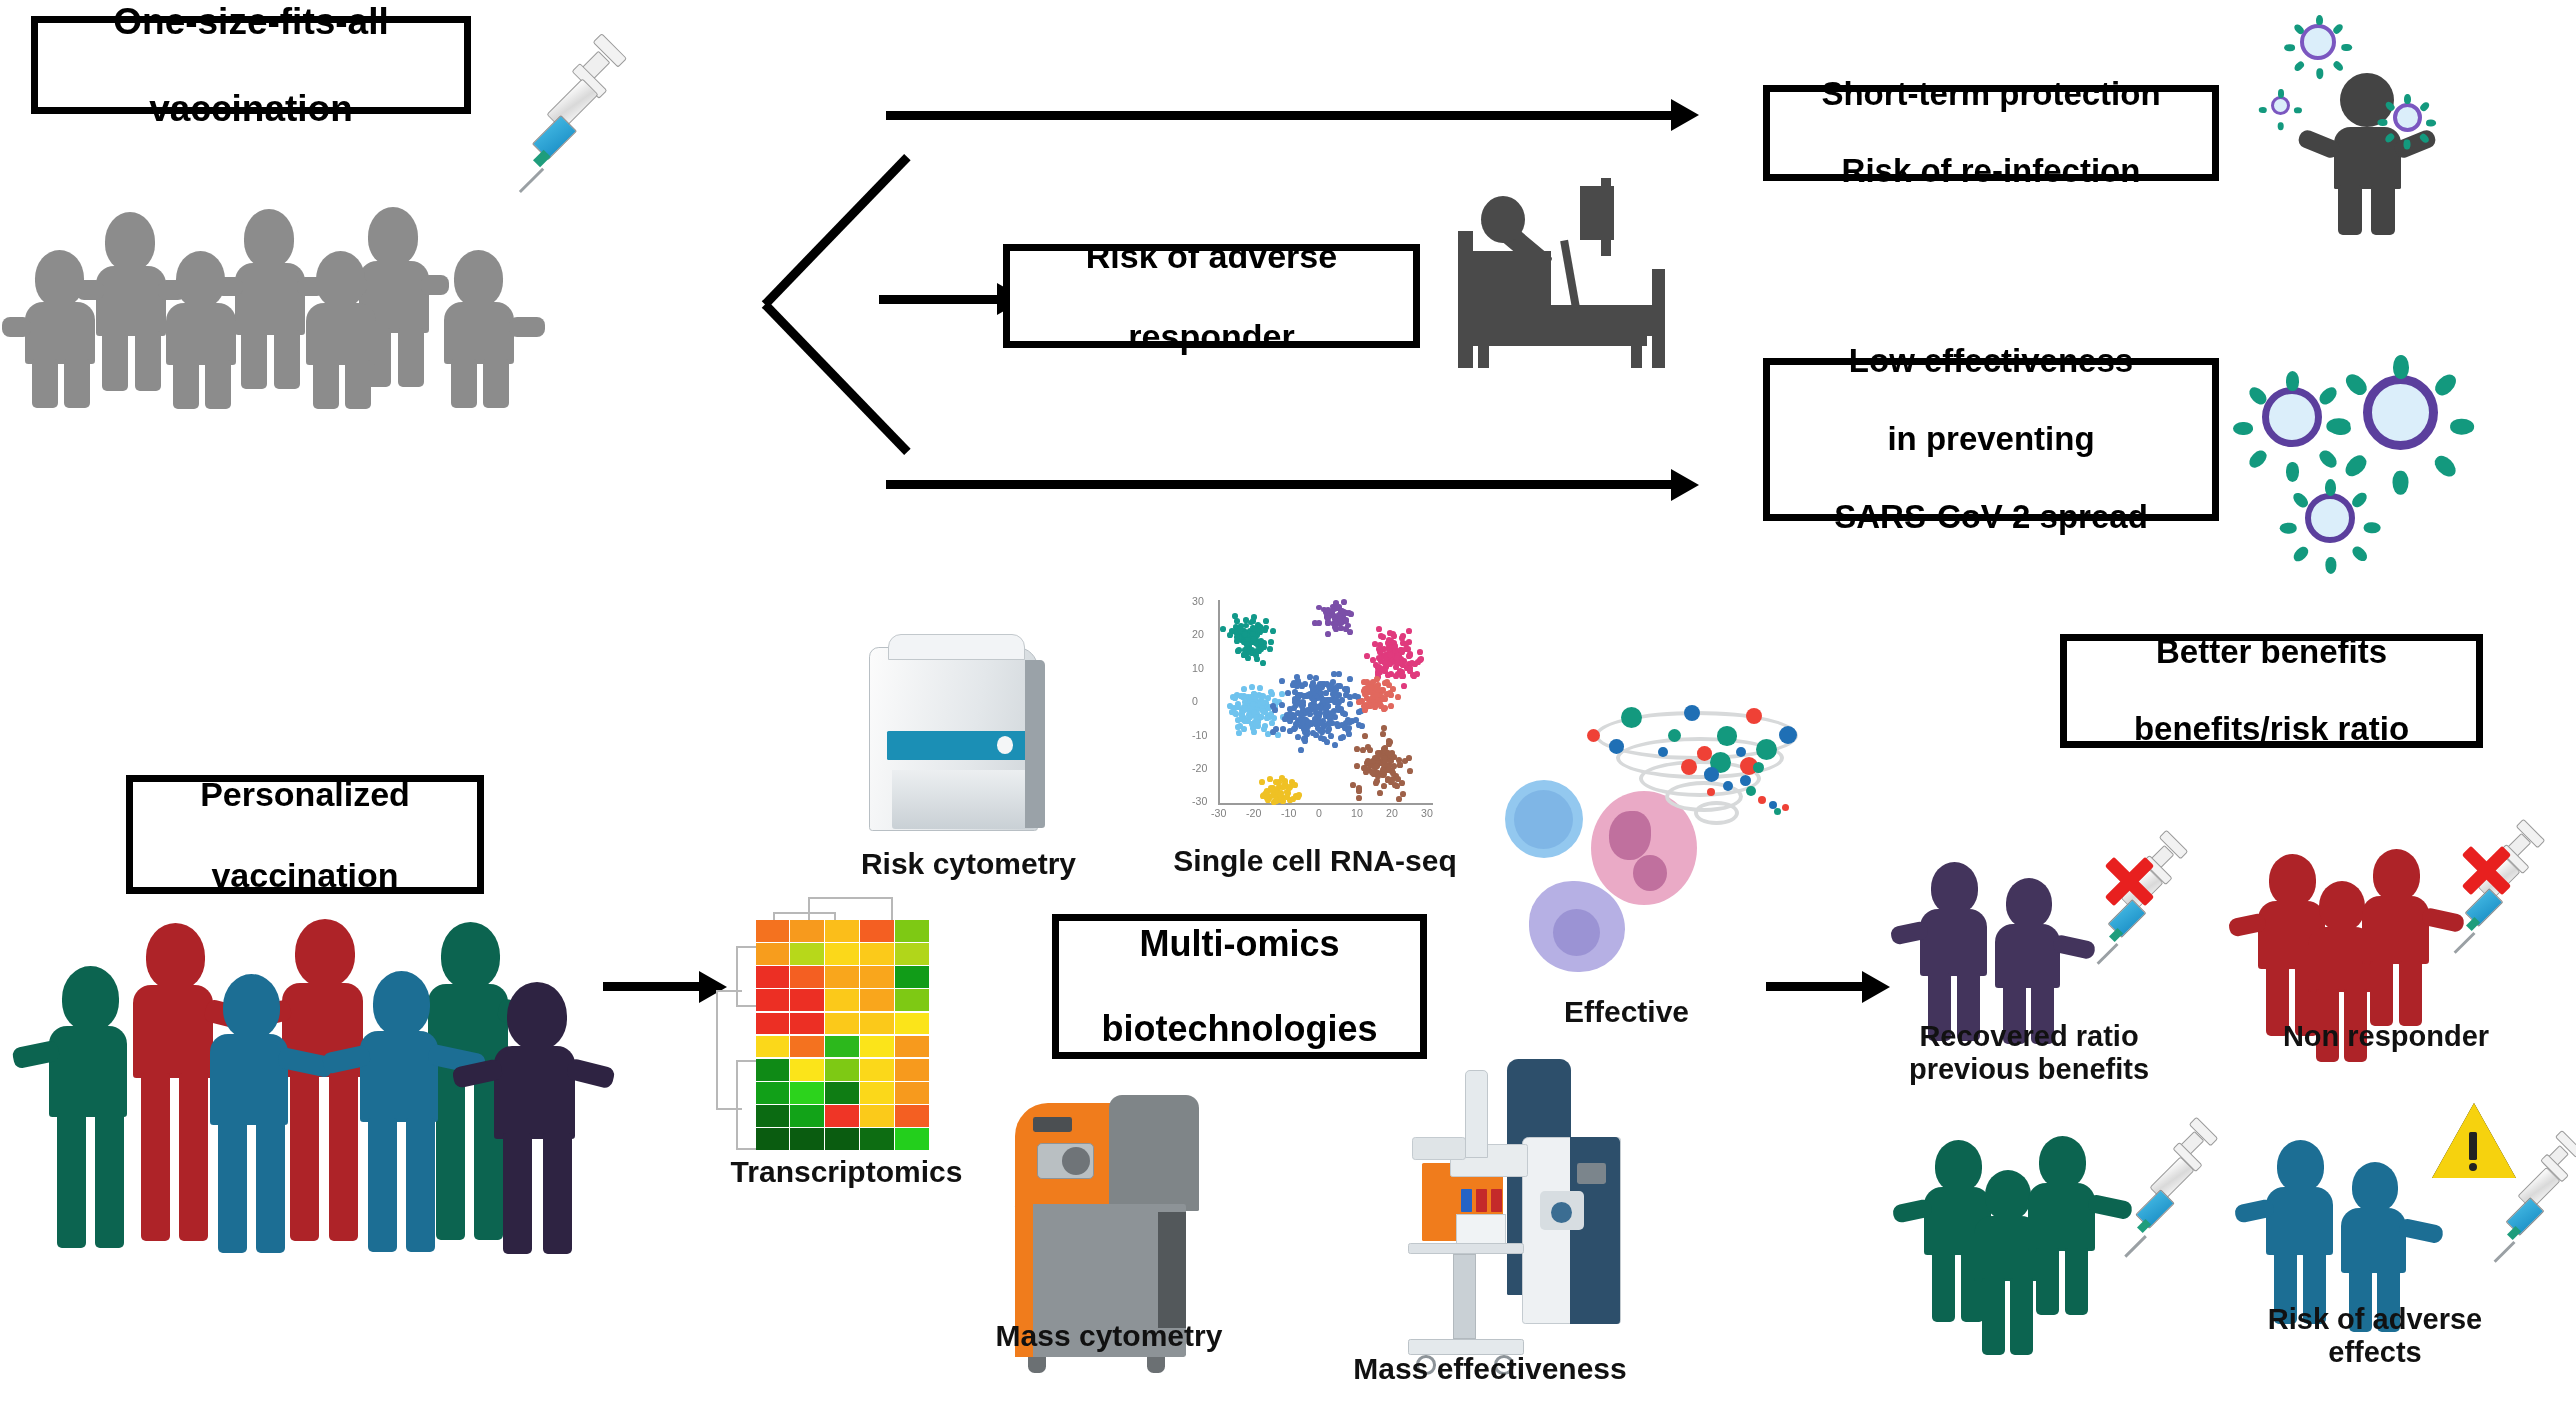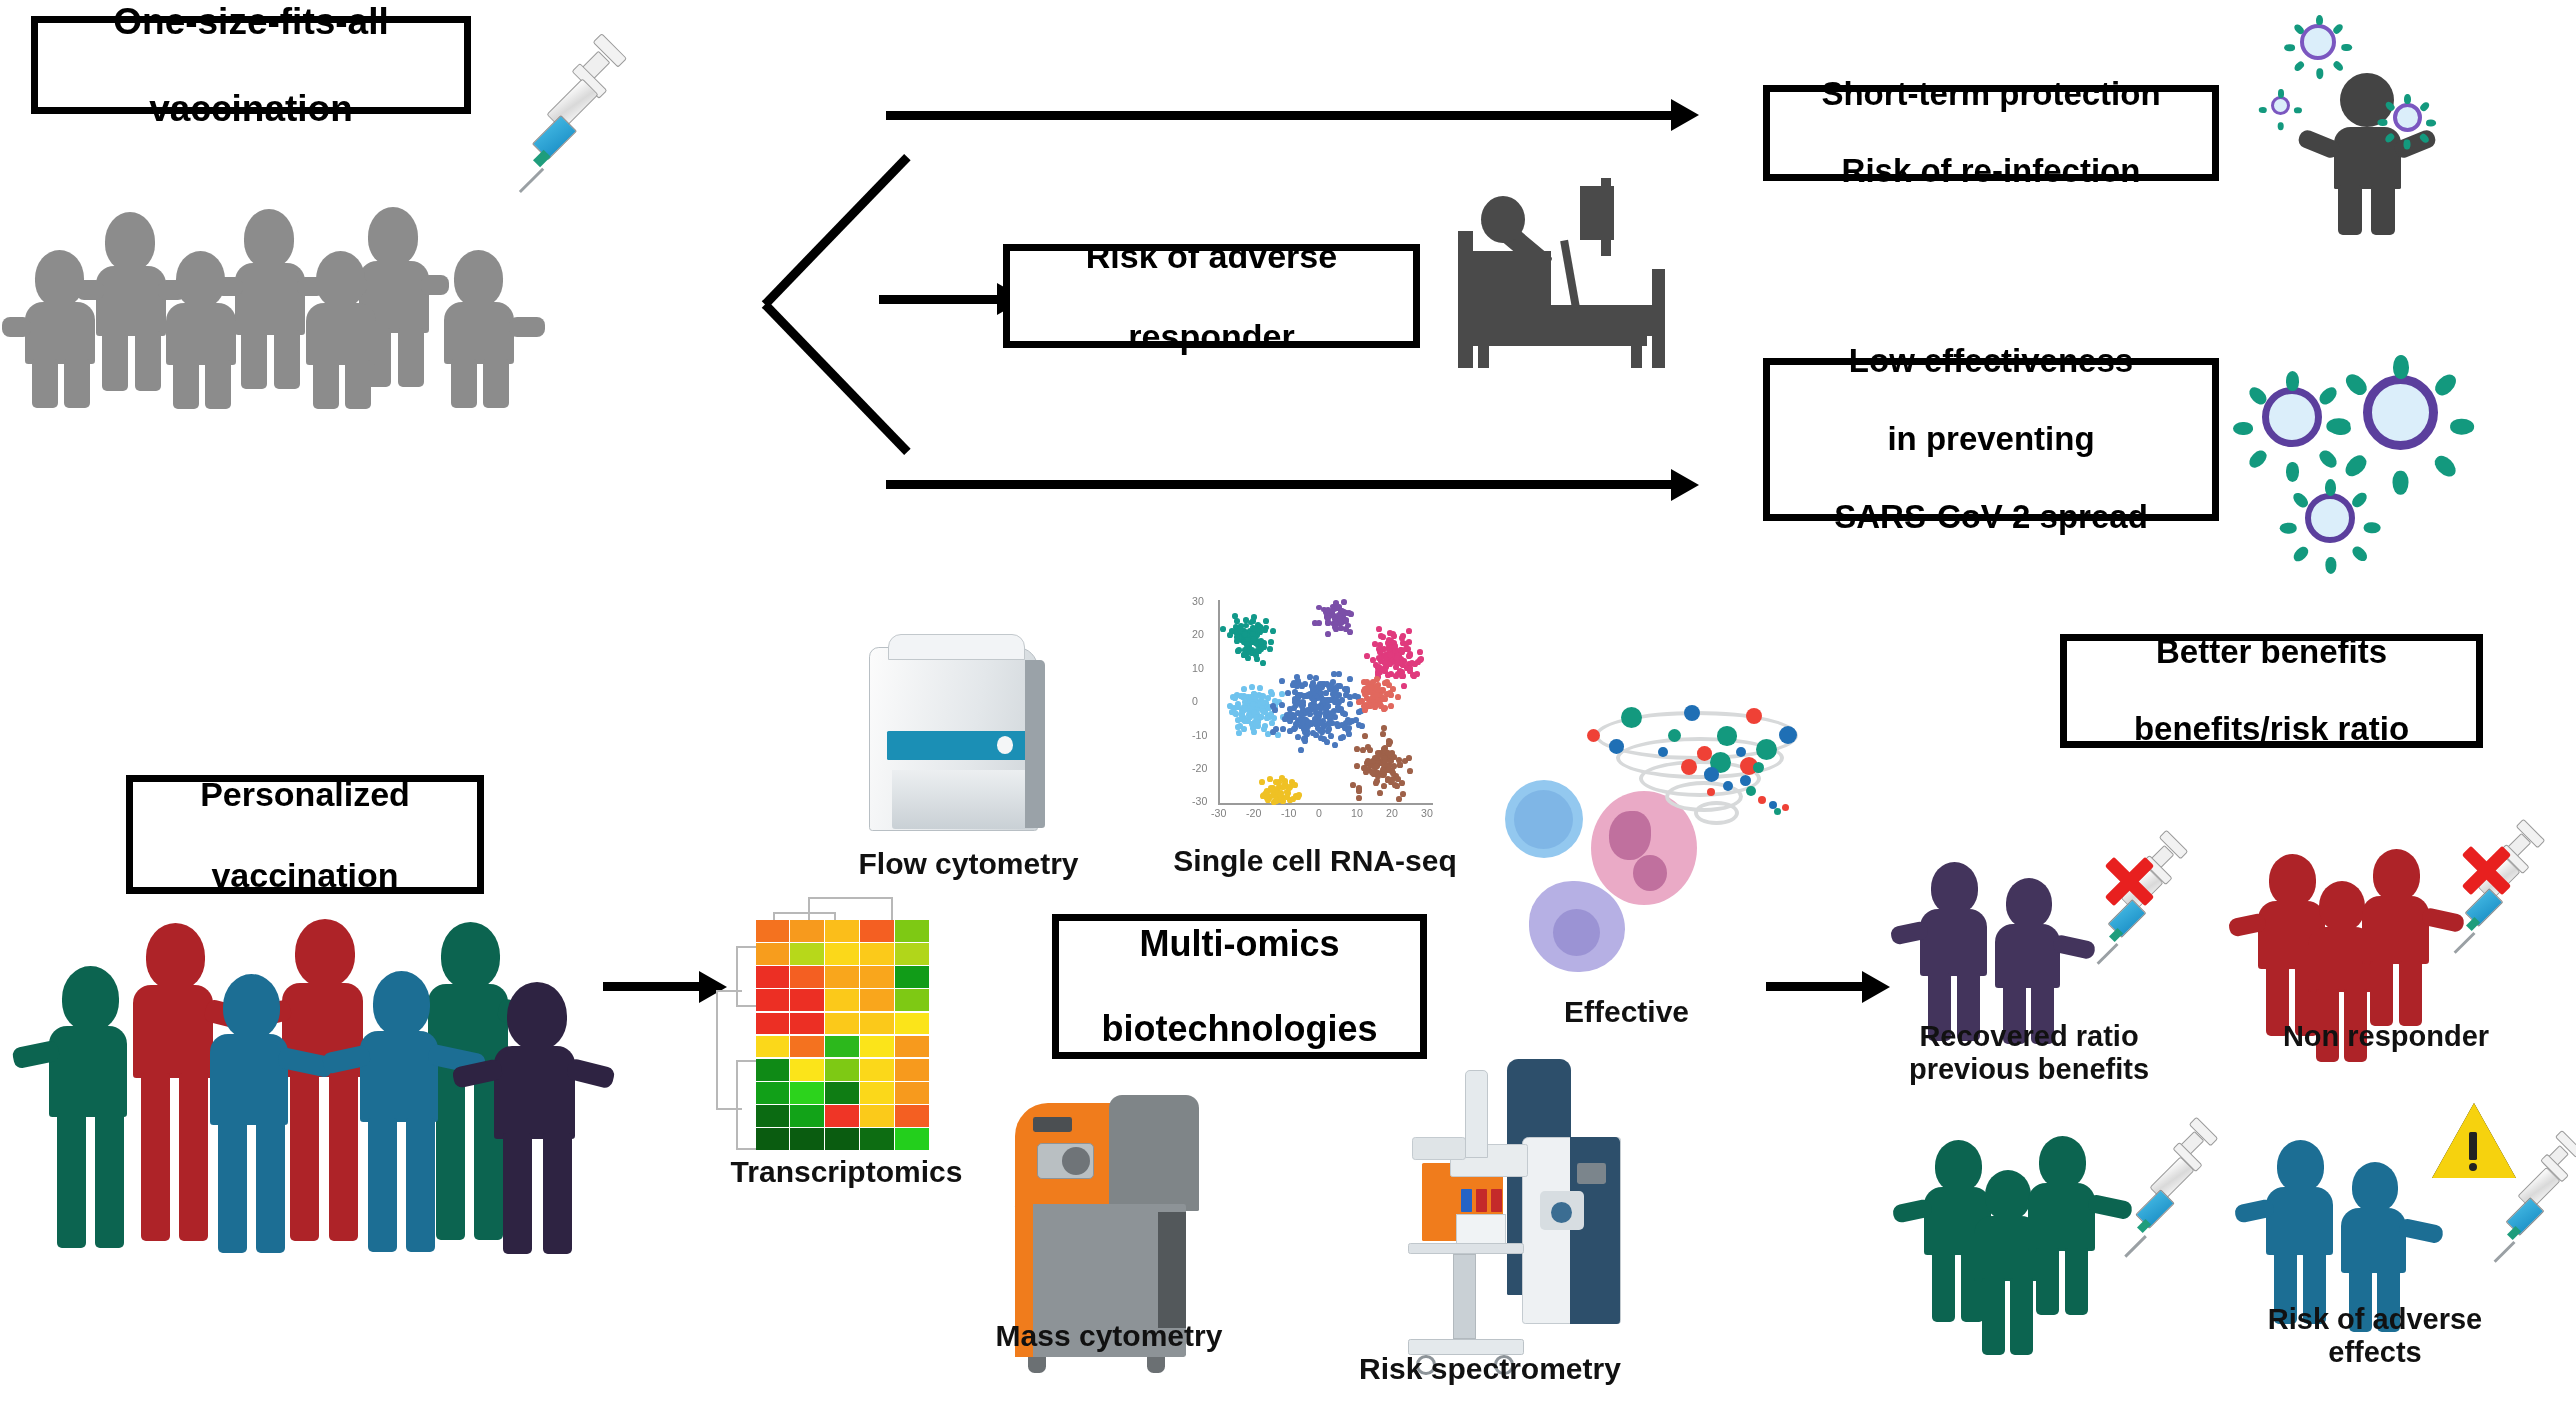--- a/index.html
+++ b/index.html
@@ -362,21 +362,21 @@
   </div>
 
   <div class="instr" style="left:859px;top:627px;width:212px;height:212px;">
     <div class="pc" style="left:9.8px;top:19.5px;width:169px;height:184px;background:linear-gradient(100deg,#fcfcfc,#e3e7ea 60%,#cfd5d9);border:1.6px solid #b8bfc4;border-radius:9.8px 21px 3.3px 3.3px;"></div>
     <div class="pc" style="left:29px;top:6.5px;width:137px;height:26px;background:#f2f4f6;border:1.6px solid #c2c8cc;border-radius:13px 13px 0 0;"></div>
     <div class="pc" style="left:28px;top:104px;width:145px;height:29px;background:#1b8fb5;border-radius:1.6px;"></div>
     <div class="pc" style="left:138px;top:109px;width:16.3px;height:18px;background:#f4f6f7;border-radius:50%;"></div>
     <div class="pc" style="left:33px;top:143px;width:143px;height:59px;background:linear-gradient(180deg,#eceff1,#c9d0d5);border-radius:0 0 3.3px 3.3px;"></div>
     <div class="pc" style="left:166px;top:33px;width:19.5px;height:168px;background:#9aa2a8;border-radius:0 4.9px 3.3px 0;"></div>
   </div>
-  <div class="cap" style="left:814px;top:847px;width:309px;font-size:30px;">Flow cytometry</div>
+  <div class="cap" style="left:814px;top:847px;width:309px;font-size:30px;">Risk cytometry</div>
 
   <div class="tsne" style="left:1179px;top:595px;width:269px;height:236px;">
     <div class="axis" style="left:39px;top:4.9px;width:1.6px;height:205px;"></div>
     <div class="axis" style="left:39px;top:208px;width:215px;height:1.6px;"></div>
     <div id="tsne-points" style="position:absolute;left:0;top:0;width:269px;height:236px;">
         <div class="dotpt" style="left: 78px; top: 34px; background: rgb(17, 153, 138);"></div>
         <div class="dotpt" style="left: 78px; top: 44px; background: rgb(17, 153, 138);"></div>
         <div class="dotpt" style="left: 80px; top: 46px; background: rgb(17, 153, 138);"></div>
         <div class="dotpt" style="left: 75px; top: 43px; background: rgb(17, 153, 138);"></div>
         <div class="dotpt" style="left: 56px; top: 33px; background: rgb(17, 153, 138);"></div>
@@ -1381,21 +1381,21 @@
     <div class="pc" style="left:99px;top:130px;width:11.4px;height:23px;background:#2563c6;border-radius:0.8px;"></div>
     <div class="pc" style="left:114px;top:130px;width:11.4px;height:23px;background:#c42a2a;border-radius:0.8px;"></div>
     <div class="pc" style="left:129px;top:130px;width:11.4px;height:23px;background:#c42a2a;border-radius:0.8px;"></div>
     <div class="pc" style="left:94px;top:155px;width:50px;height:34px;background:#f0f3f5;border:1.6px solid #c4cbd0;"></div>
     <div class="pc" style="left:46px;top:184px;width:116px;height:11.4px;background:#dde2e6;border:1.6px solid #c0c7cc;border-radius:2.4px;"></div>
     <div class="pc" style="left:91px;top:195px;width:23px;height:85px;background:#c9d0d5;border:1.6px solid #b2b9be;"></div>
     <div class="pc" style="left:46px;top:280px;width:116px;height:16.3px;background:#e4e9ec;border:1.6px solid #bcc3c8;border-radius:2.4px;"></div>
     <div class="pc" style="left:54px;top:296px;width:19.5px;height:19.5px;background:#fff;border:3.3px solid #8d9499;border-radius:50%;"></div>
     <div class="pc" style="left:132px;top:296px;width:19.5px;height:19.5px;background:#fff;border:3.3px solid #8d9499;border-radius:50%;"></div>
   </div>
-  <div class="cap" style="left:1311px;top:1352px;width:358px;font-size:30px;">Risk spectrometry</div>
+  <div class="cap" style="left:1311px;top:1352px;width:358px;font-size:30px;">Mass effectiveness</div>
 
   <div class="abs" style="left:1766px;top:969px;width:147px;height:36px;">
     <div class="hline" style="left:0;top:13px;width:99px;"></div>
     <div class="ahead" style="left:96px;top:1.6px;"></div>
   </div>
 
   <div class="box" style="left:2060px;top:634px;width:423px;height:114px;font-size:33px;">
     <span>
       <span>Better benefits</span><br>
       <span>benefits/risk ratio</span>

